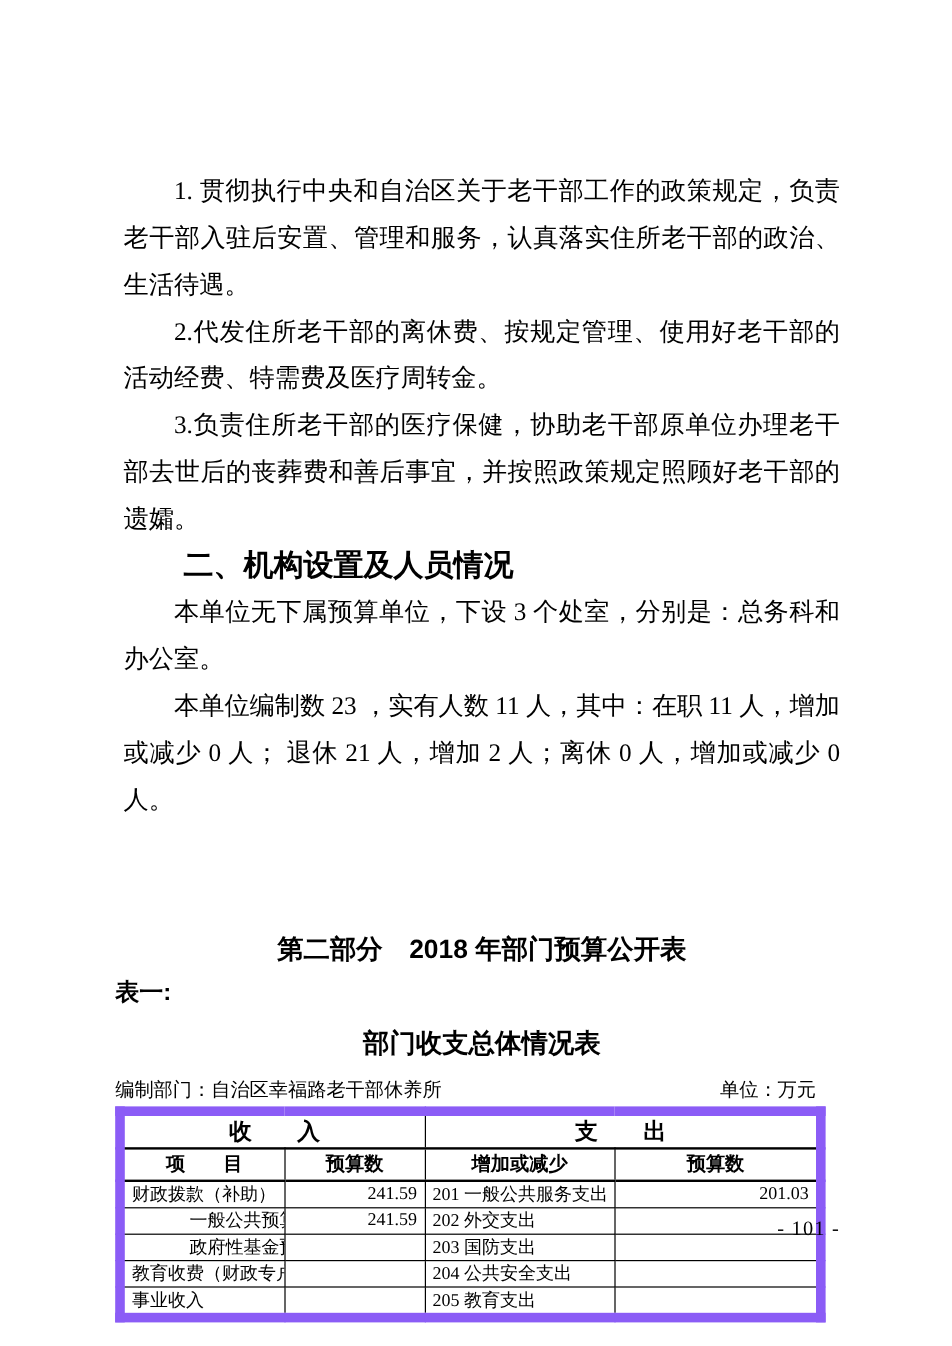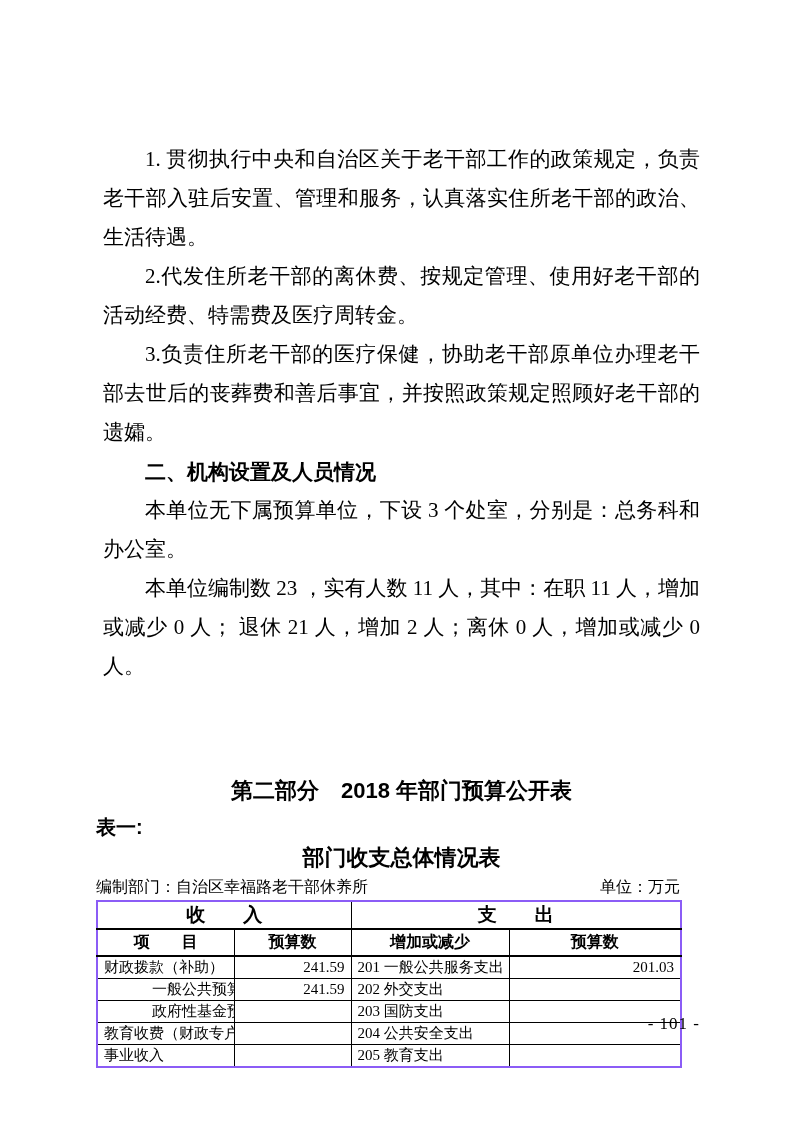--- a/index.html
+++ b/index.html
@@ -25,21 +25,21 @@
   .body-para {
     margin: 0;
     font-size: 21px;
     line-height: 39px;
     text-align: justify;
     text-indent: 2em;
     font-family: "Liberation Serif", serif;
   }
   .sub-heading {
     margin: 0;
-    font-size: 21px;
+    font-size: 25px;
     line-height: 39px;
     text-indent: 2em;
     font-weight: bold;
     font-family: "Liberation Sans", sans-serif;
   }
   .big-spacer {
     height: 88px;
   }
   .part-title {
     margin: 0;
@@ -50,42 +50,42 @@
     font-family: "Liberation Sans", sans-serif;
   }
   .table-label {
     margin: 4px 0 0 -7px;
     font-size: 20px;
     line-height: 30px;
     font-weight: bold;
     font-family: "Liberation Sans", sans-serif;
   }
   .table-title {
-    margin: 0;
+    margin: 12px;
     font-size: 22px;
     line-height: 32px;
     font-weight: bold;
     text-align: center;
     font-family: "Liberation Sans", sans-serif;
   }
   .table-meta {
     width: 584px;
     margin: 2px 0 2px -7px;
     display: flex;
     justify-content: space-between;
     align-items: flex-end;
     font-size: 16px;
     line-height: 22px;
     font-family: "Liberation Serif", serif;
   }
   table.budget {
     width: 584px;
     margin-left: -7px;
     border-collapse: collapse;
-    border: 2px solid #8b5cf6;
+    border: 8px solid #8b5cf6;
     table-layout: fixed;
   }
   table.budget th, table.budget td {
     border: 1px solid #000;
     padding: 0 6px;
     overflow: hidden;
     white-space: nowrap;
   }
   tr.group-row th {
     height: 26px;

